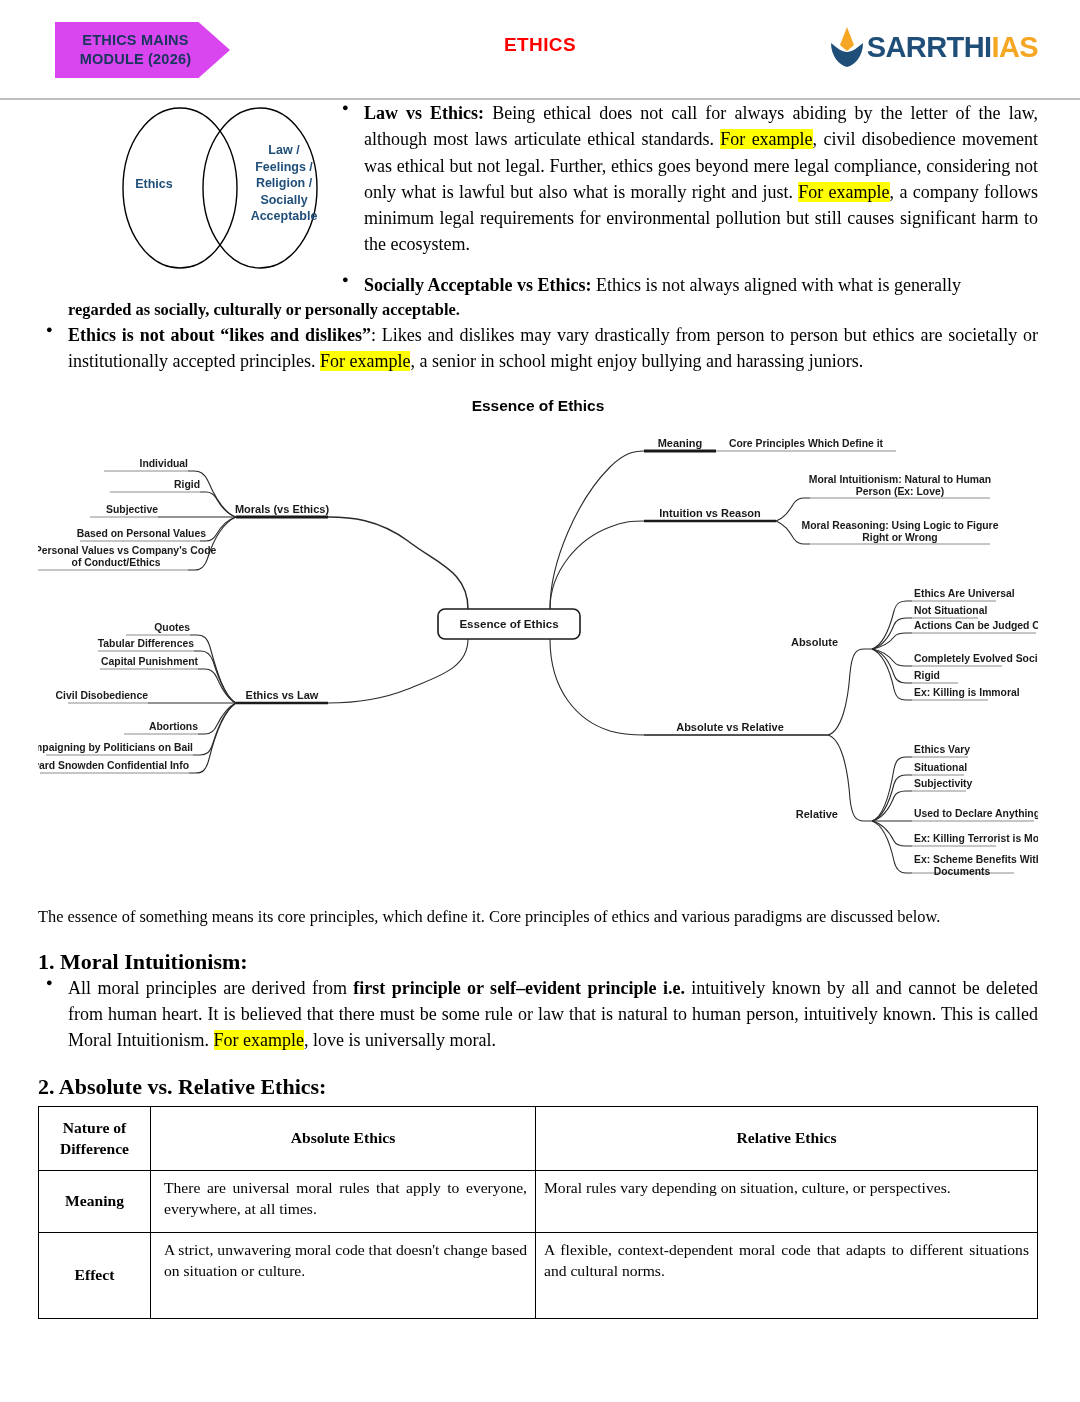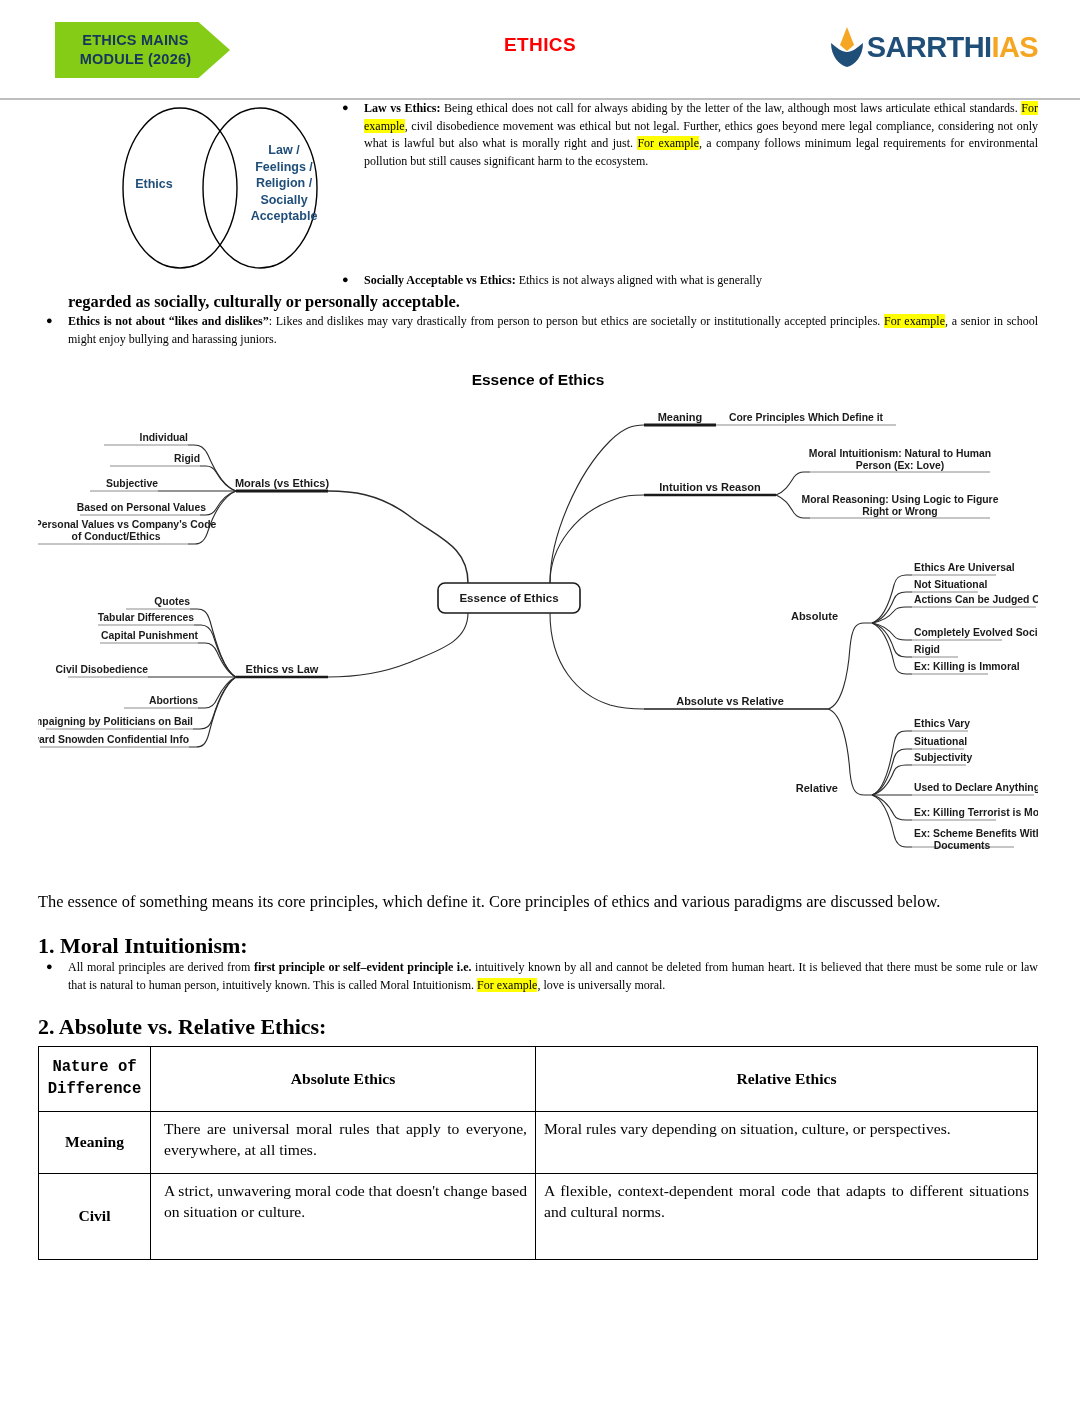--- a/index.html
+++ b/index.html
@@ -19,21 +19,21 @@
     position: relative;
     height: 100px;
     border-bottom: 2px solid #bfbfbf;
   }
   .banner-tag {
     position: absolute;
     left: 55px;
     top: 22px;
     width: 175px;
     height: 56px;
-    background: #84cc16;
+    background: #d946ef;
     color: #17365d;
     font-family: "Liberation Sans", sans-serif;
     font-weight: bold;
     font-size: 14.5px;
     line-height: 1.32;
     display: flex;
     flex-direction: column;
     align-items: center;
     justify-content: center;
     text-align: center;
@@ -103,21 +103,21 @@
     text-align: center;
     line-height: 1.32;
   }
   .venn-label.left { left: 6px; top: 72px; width: 104px; }
   .venn-label.right { left: 132px; top: 38px; width: 112px; }
 
   .bullet-list { list-style: none; padding: 0; margin: 0; }
   .bullet-li {
     position: relative;
     padding-left: 30px;
-    font-size: 12px;
+    font-size: 18px;
     line-height: 1.46;
     text-align: justify;
   }
   .bullet-li::before {
     content: "\25CF";
     position: absolute;
     left: 8px;
     top: -1px;
     font-size: 11px;
   }
@@ -142,21 +142,21 @@
   .mm-text {
     font-family: "Liberation Sans", sans-serif;
     font-weight: bold;
     fill: #1a1a1a;
   }
   .mm-leaf { font-size: 10.4px; }
   .mm-branch { font-size: 11px; }
   .mm-root { font-size: 11.6px; }
 
   
-  .lower { margin-top: 25px; }
+  .lower { margin-top: 14px; }
   .section-head {
     font-weight: bold;
     font-size: 22px;
     margin-top: 20px;
   }
 
   
   table.cmp {
     border-collapse: collapse;
     width: 100%;
@@ -179,21 +179,21 @@
     text-align: center;
     font-weight: bold;
     vertical-align: middle;
     width: 112px;
   }
   table.cmp td.cellA { width: 385px; text-align: justify; padding-left: 13px; }
   table.cmp td.cellB { text-align: justify; }
   table.cmp tr.r-effect td { height: 86px; }
   table.cmp tr.r-example td { height: 46px; vertical-align: middle; }
   table.cmp tr.r-meaning td { height: 62px; }
-  table.cmp th.h-nature { width: 112px; font-family: Liberation Mono, monospace; }
+  table.cmp th.h-nature { width: 112px; }
   table.cmp th.h-abs { width: 385px; }
 </style>
 </head>
 <body>
 
 <div class="page-header">
   <div class="banner-tag">
     <span>ETHICS MAINS</span>
     <span>MODULE (2026)</span>
   </div>
@@ -401,20 +401,20 @@
           <th>Relative Ethics</th>
         </tr>
       </thead>
       <tbody>
         <tr class="r-meaning">
           <td class="rowhead">Meaning</td>
           <td class="cellA">There are universal moral rules that apply to everyone, everywhere, at all times.</td>
           <td class="cellB">Moral rules vary depending on situation, culture, or perspectives.</td>
         </tr>
         <tr class="r-effect">
-          <td class="rowhead">Civil</td>
+          <td class="rowhead">Effect</td>
           <td class="cellA">A strict, unwavering moral code that doesn't change based on situation or culture.</td>
           <td class="cellB">A flexible, context-dependent moral code that adapts to different situations and cultural norms.</td>
         </tr>
       </tbody>
     </table>
   </div>
 </div>
 
 </body></html>

